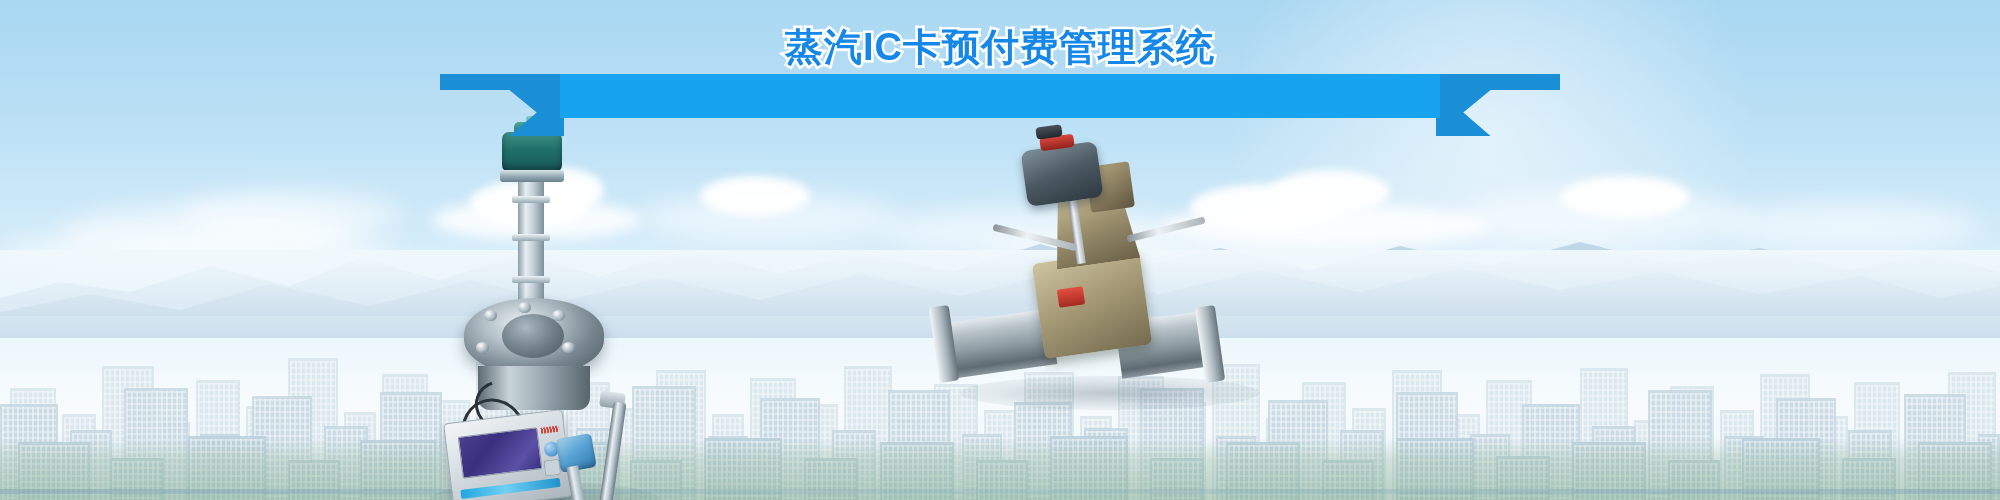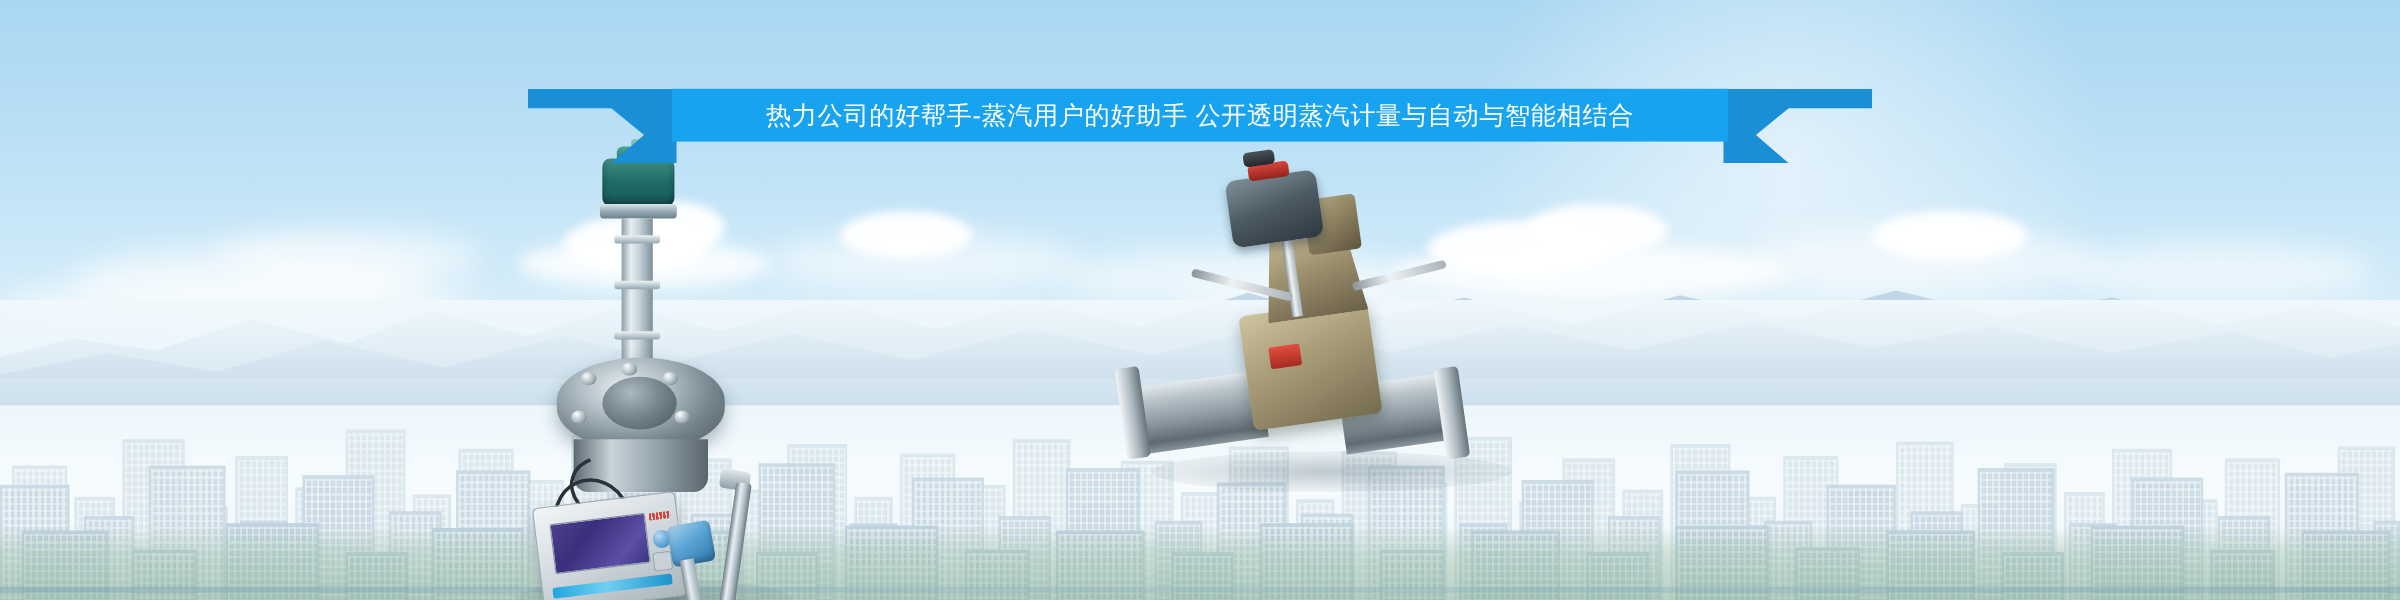--- a/index.html
+++ b/index.html
@@ -355,21 +355,21 @@
     <div class="yoke"></div>
     <div class="stem-rod" style="left:72px;top:56px;height:70px;transform:rotate(-8deg);"></div>
     <div class="act-sq"></div>
     <div class="act-body"></div>
     <div class="act-red"></div>
     <div class="act-blk"></div>
     <div class="stem-rod" style="left:-8px;top:96px;width:86px;height:7px;transform:rotate(14deg);border-radius:3px;"></div>
     <div class="stem-rod" style="left:126px;top:88px;width:80px;height:7px;transform:rotate(-14deg);border-radius:3px;"></div>
   </div>
 
+  <div class="title">蒸汽IC卡预付费管理系统</div>
 
   <div class="ribbon">
     <div class="rb-tail l"></div>
     <div class="rb-tail r"></div>
     <div class="rb-bar"></div>
-    <div class="rb-text">热力公司的好帮手-蒸汽用户的好助手 公开透明蒸汽计量与自动与智能相结合</div>
   </div>
 
 </div>
 
 </body></html>

